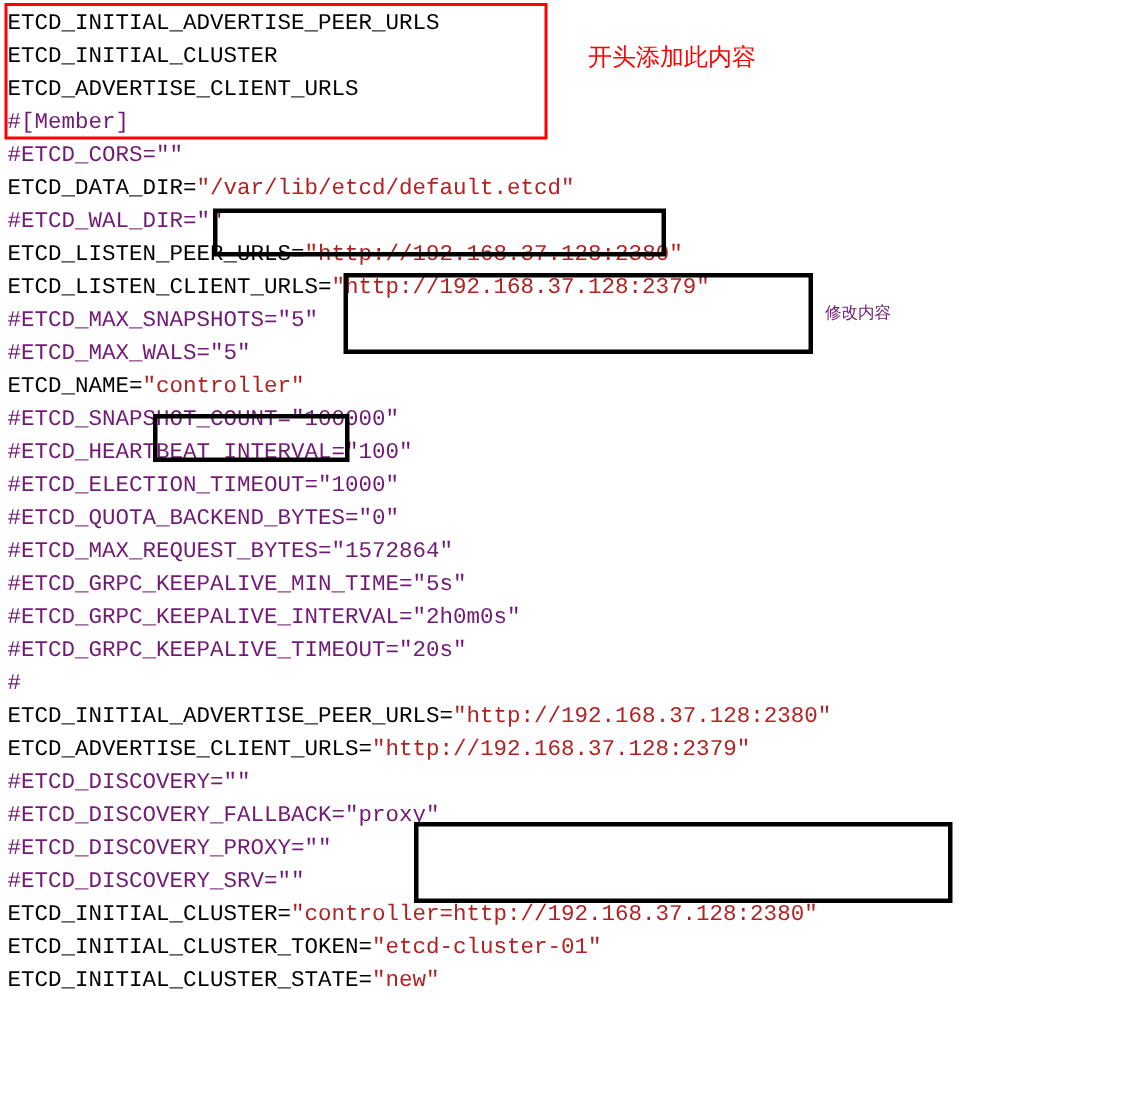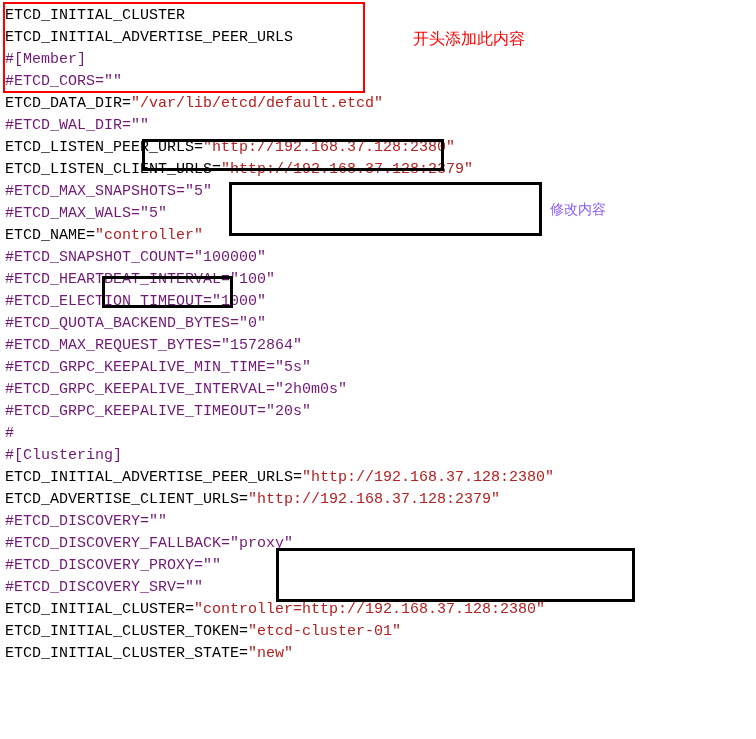--- a/index.html
+++ b/index.html
@@ -31,33 +31,32 @@
     left: 3px; top: 2px;
     width: 358px; height: 87px;
     pointer-events: none;
   }
   .anno-top {
     position: absolute;
     left: 392px; top: 28px;
     color: #ff0000;
     font-family: SimSun, "Microsoft YaHei", sans-serif;
     font-size: 16px;
-    margin-left: 21px;
   }
 
   
   .bx { position: absolute; border: 3px solid #000; pointer-events: none; }
   .b1 { left: 142px; top: 139px; width: 296px; height: 26px; }
   .b2 { left: 229px; top: 182px; width: 307px; height: 48px; }
   .anno-mid {
     position: absolute;
     left: 550px; top: 198px;
-    color: #8b5cf6;
+    color: #701a75;
     font-family: SimSun, "Microsoft YaHei", sans-serif;
-    font-size: 14px;
+    font-size: 11px;
   }
   .b3 { left: 102px; top: 276px; width: 125px; height: 26px; }
   .b4 { left: 276px; top: 548px; width: 353px; height: 48px; }
   .b5 { left: 206px; top: 681px; width: 430px; height: 55px; }
   .g1 { position:absolute; border:1px solid #00aa00; left:508px; top:685px; width:10px; height:18px; pointer-events:none;}
 </style>
 </head>
 <body>
 
 <div class="page">
@@ -66,41 +65,41 @@
   <div class="anno-top">开头添加此内容</div>
 
   <div class="bx b1"></div>
   <div class="bx b2"></div>
   <div class="anno-mid">修改内容</div>
   <div class="bx b3"></div>
   <div class="bx b4"></div>
   <div class="bx b5"></div>
   <div class="g1"></div>
 
+  <div class="line blk">ETCD_INITIAL_ADVERTISE_PEER_URLS</div>
   <div class="line blk">ETCD_INITIAL_CLUSTER</div>
-  <div class="line blk">ETCD_INITIAL_ADVERTISE_PEER_URLS</div>
+  <div class="line blk">ETCD_ADVERTISE_CLIENT_URLS</div>
   <div class="line com">#[Member]</div>
   <div class="line com">#ETCD_CORS=""</div>
   <div class="line"><span class="blk">ETCD_DATA_DIR=</span><span class="str">"/var/lib/etcd/default.etcd"</span></div>
   <div class="line com">#ETCD_WAL_DIR=""</div>
   <div class="line"><span class="blk">ETCD_LISTEN_PEER_URLS=</span><span class="str">"http://192.168.37.128:2380"</span></div>
   <div class="line"><span class="blk">ETCD_LISTEN_CLIENT_URLS=</span><span class="str">"http://192.168.37.128:2379"</span></div>
   <div class="line com">#ETCD_MAX_SNAPSHOTS="5"</div>
   <div class="line com">#ETCD_MAX_WALS="5"</div>
   <div class="line"><span class="blk">ETCD_NAME=</span><span class="str">"controller"</span></div>
   <div class="line com">#ETCD_SNAPSHOT_COUNT="100000"</div>
   <div class="line com">#ETCD_HEARTBEAT_INTERVAL="100"</div>
   <div class="line com">#ETCD_ELECTION_TIMEOUT="1000"</div>
   <div class="line com">#ETCD_QUOTA_BACKEND_BYTES="0"</div>
   <div class="line com">#ETCD_MAX_REQUEST_BYTES="1572864"</div>
   <div class="line com">#ETCD_GRPC_KEEPALIVE_MIN_TIME="5s"</div>
   <div class="line com">#ETCD_GRPC_KEEPALIVE_INTERVAL="2h0m0s"</div>
   <div class="line com">#ETCD_GRPC_KEEPALIVE_TIMEOUT="20s"</div>
   <div class="line com">#</div>
-  <div class="line com">#[Clustering]</div>
   <div class="line"><span class="blk">ETCD_INITIAL_ADVERTISE_PEER_URLS=</span><span class="str">"http://192.168.37.128:2380"</span></div>
   <div class="line"><span class="blk">ETCD_ADVERTISE_CLIENT_URLS=</span><span class="str">"http://192.168.37.128:2379"</span></div>
   <div class="line com">#ETCD_DISCOVERY=""</div>
   <div class="line com">#ETCD_DISCOVERY_FALLBACK="proxy"</div>
   <div class="line com">#ETCD_DISCOVERY_PROXY=""</div>
   <div class="line com">#ETCD_DISCOVERY_SRV=""</div>
   <div class="line"><span class="blk">ETCD_INITIAL_CLUSTER=</span><span class="str">"controller=http://192.168.37.128:2380"</span></div>
   <div class="line"><span class="blk">ETCD_INITIAL_CLUSTER_TOKEN=</span><span class="str">"etcd-cluster-01"</span></div>
   <div class="line"><span class="blk">ETCD_INITIAL_CLUSTER_STATE=</span><span class="str">"new"</span></div>
 

